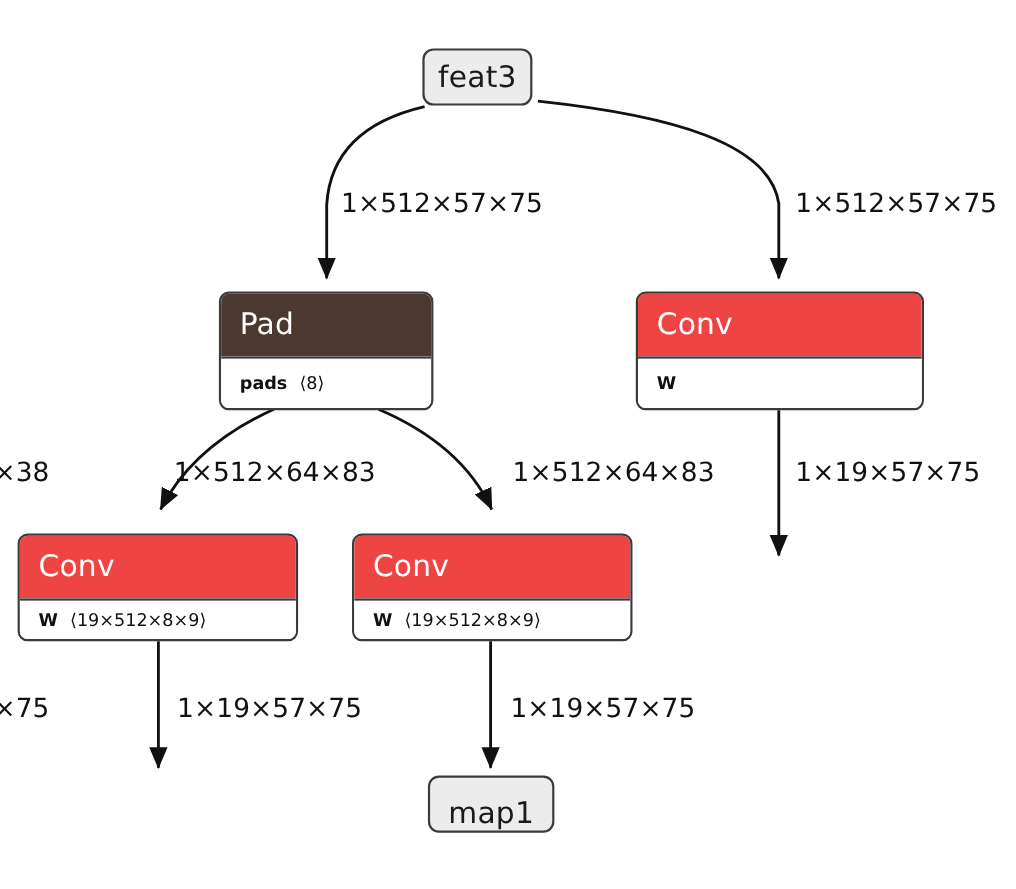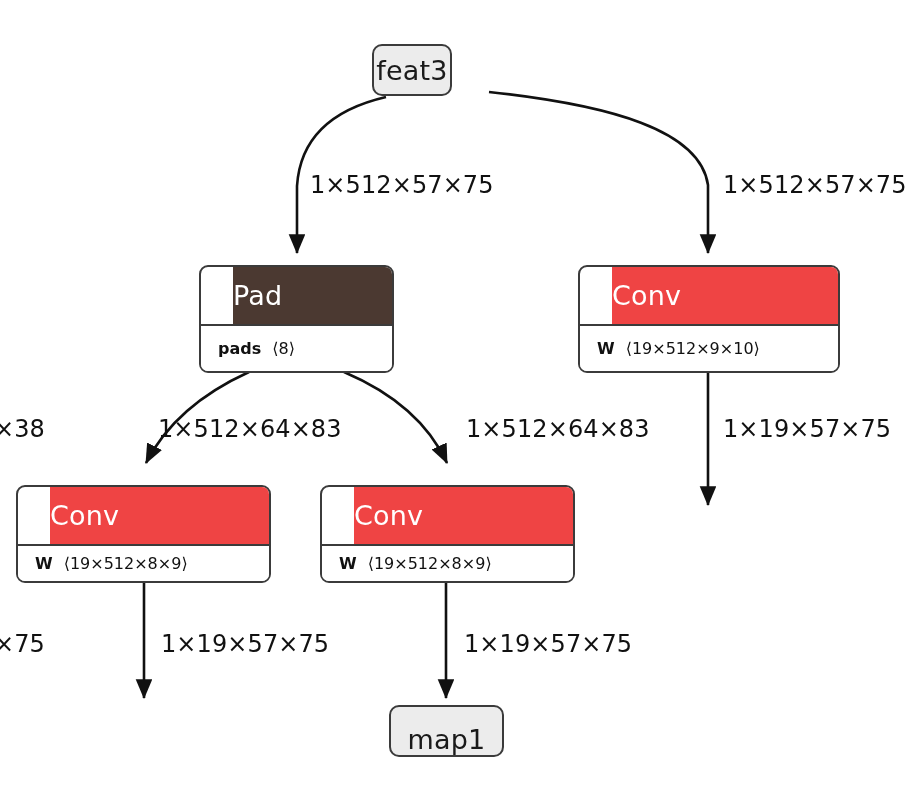--- a/index.html
+++ b/index.html
@@ -50,24 +50,24 @@
     background: #ffffff;
     overflow: hidden;
     display: flex;
     flex-direction: column;
   }
   .op-header {
     box-sizing: border-box;
     height: 57px;
     display: flex;
     align-items: center;
+    padding-left: 17px;
     color: #ffffff;
     font-size: 27px;
     letter-spacing: 0.2px;
-    margin-left: 32px;
   }
   .op-header.blue { background: #ef4444; }
   .op-header.brown { background: #4b3931; }
   .op-body {
     box-sizing: border-box;
     flex: 1;
     background: #ffffff;
     border-top: 2.2px solid #3b3b3b;
     display: flex;
     align-items: center;
@@ -114,41 +114,40 @@
 
     <path d="M 344,372 C 391,392 427,420 447,463" fill="none" stroke="#111111" stroke-width="2.6" marker-end="url(#arrowhead)"></path>
 
     <path d="M 708,373 L 708,505" fill="none" stroke="#111111" stroke-width="2.6" marker-end="url(#arrowhead)"></path>
 
     <path d="M 144,583 L 144,698" fill="none" stroke="#111111" stroke-width="2.6" marker-end="url(#arrowhead)"></path>
 
     <path d="M 446,583 L 446,698" fill="none" stroke="#111111" stroke-width="2.6" marker-end="url(#arrowhead)"></path>
   </svg>
 
-  <div class="io-node" style="left:372px; top:44px; width:80px; height:52px;">
+  <div class="io-node" style="left:384px; top:44px; width:100px; height:52px;">
     <span>feat3</span>
   </div>
 
   <div class="op-node" style="left:199px; top:265px; width:195px; height:108px;">
     <div class="op-header brown">
       <span>Pad</span>
     </div>
     <div class="op-body">
       <span class="param-key">pads</span>
       <span class="param-val">⟨8⟩</span>
     </div>
   </div>
 
   <div class="op-node" style="left:578px; top:265px; width:262px; height:108px;">
     <div class="op-header blue">
       <span>Conv</span>
     </div>
     <div class="op-body">
       <span class="param-key">W</span>
-      <span class="param-val">⟨19×512×9×10⟩</span>
     </div>
   </div>
 
   <div class="op-node" style="left:16px; top:485px; width:255px; height:98px;">
     <div class="op-header blue">
       <span>Conv</span>
     </div>
     <div class="op-body">
       <span class="param-key">W</span>
       <span class="param-val">⟨19×512×8×9⟩</span>

